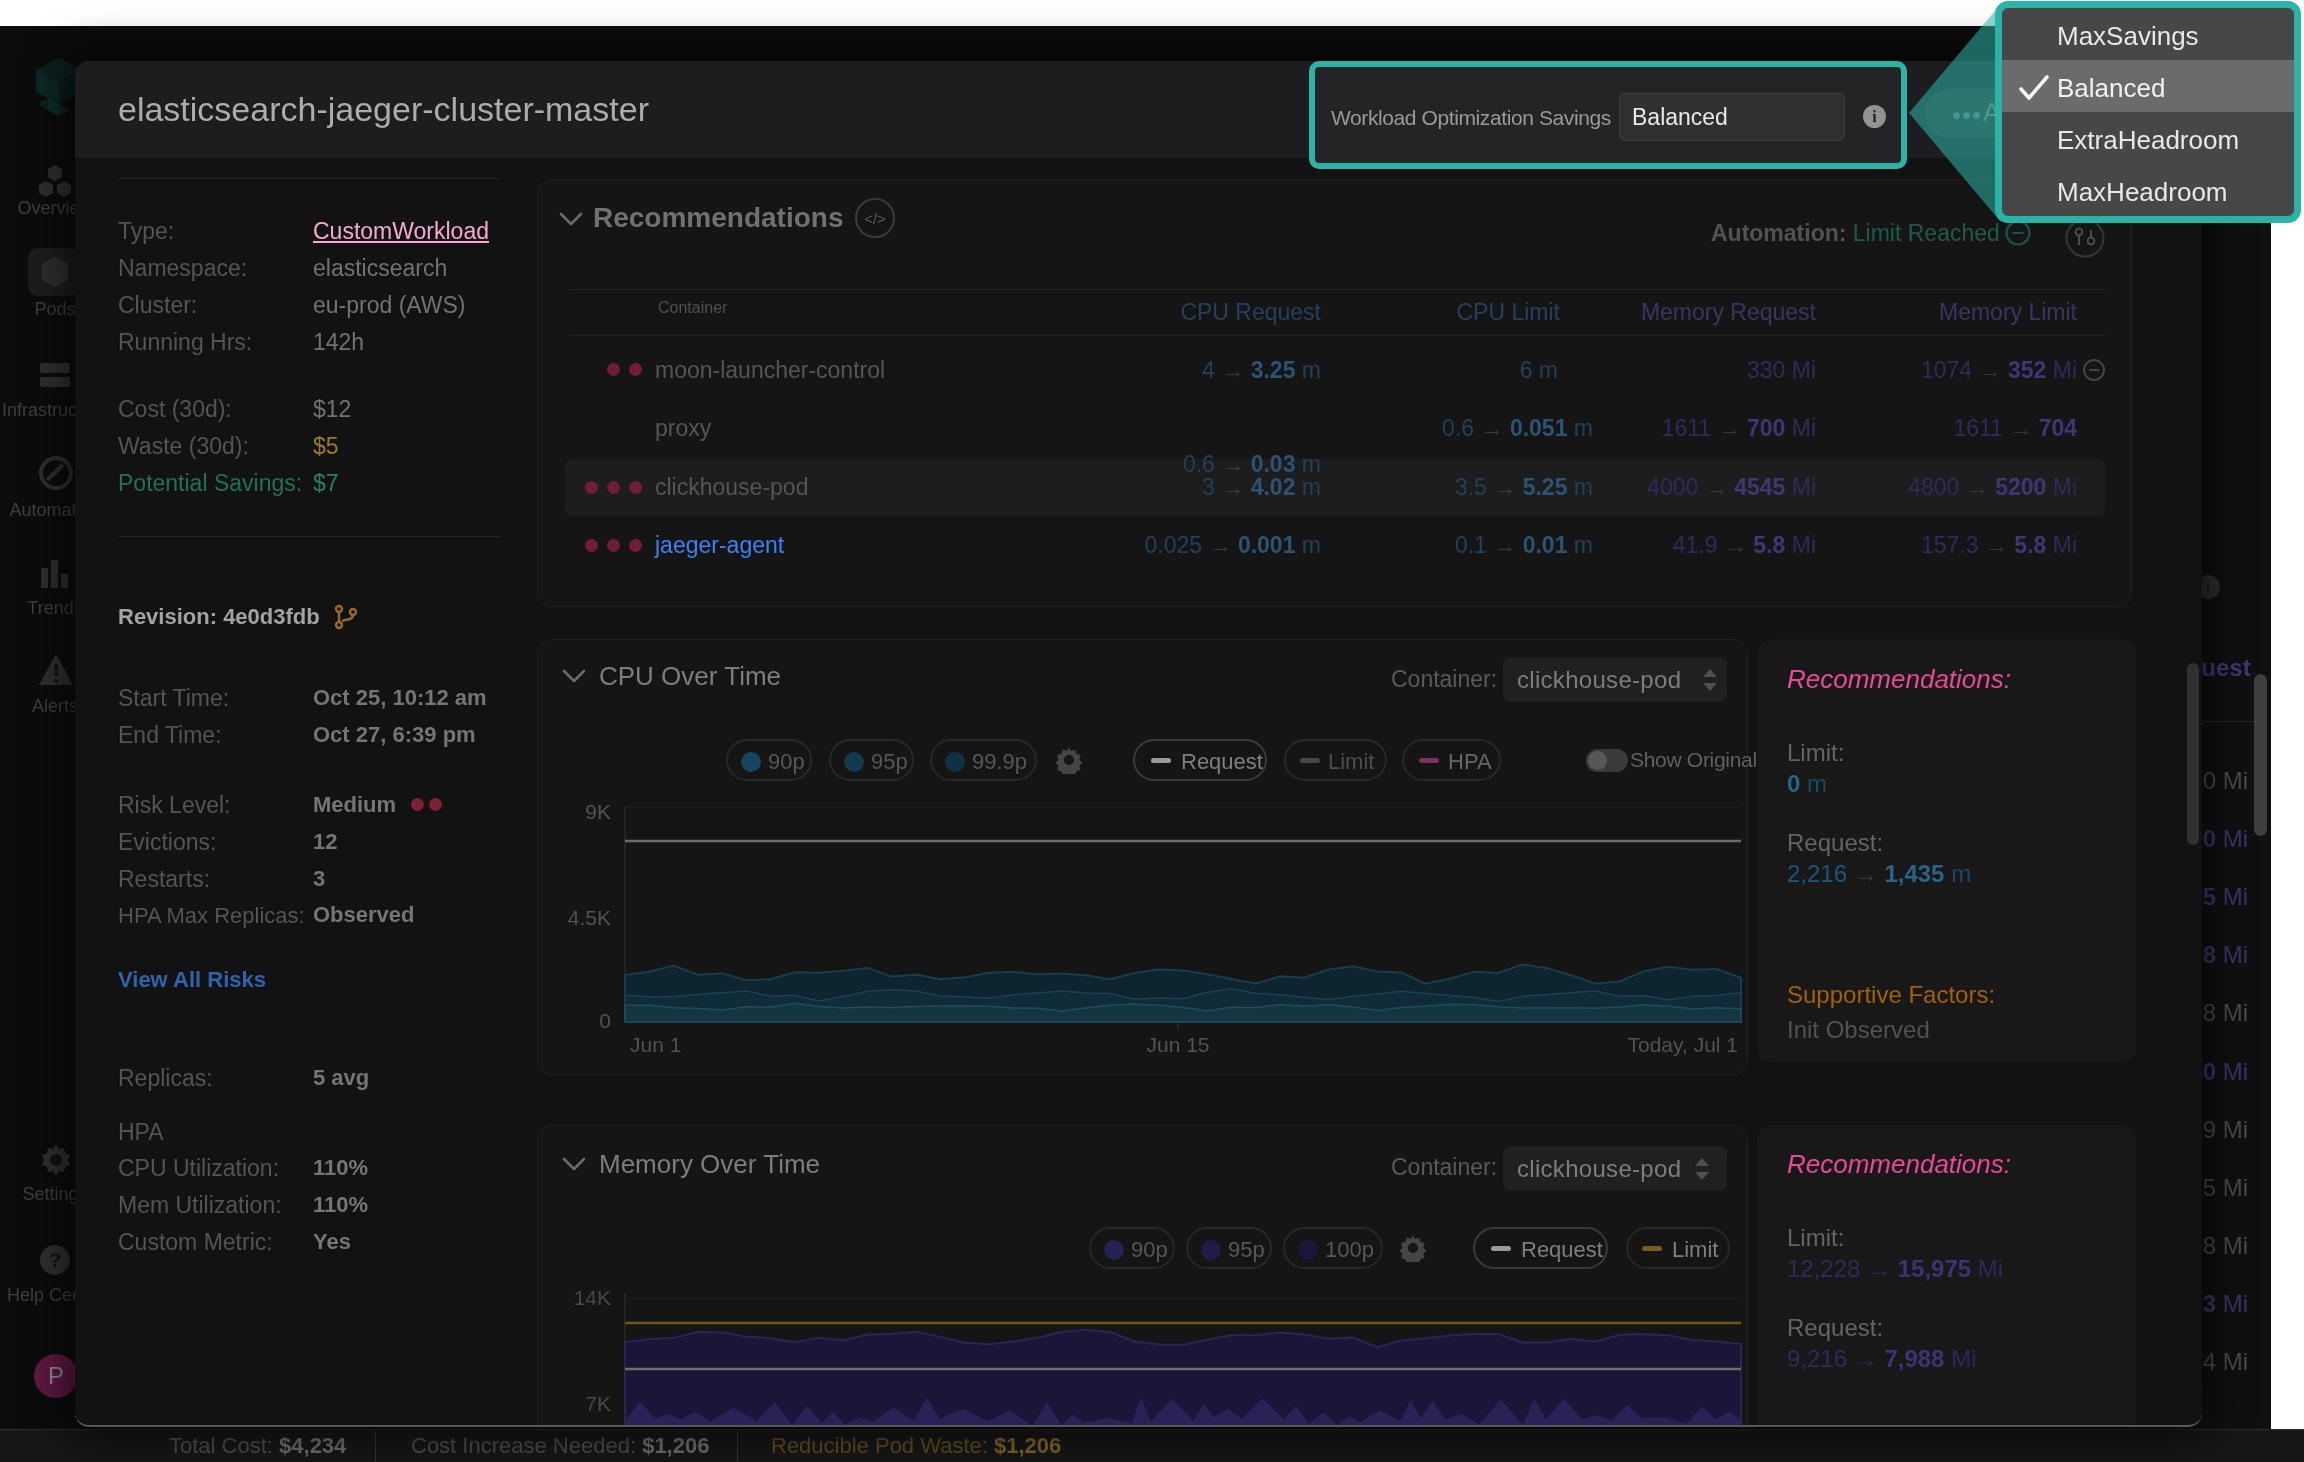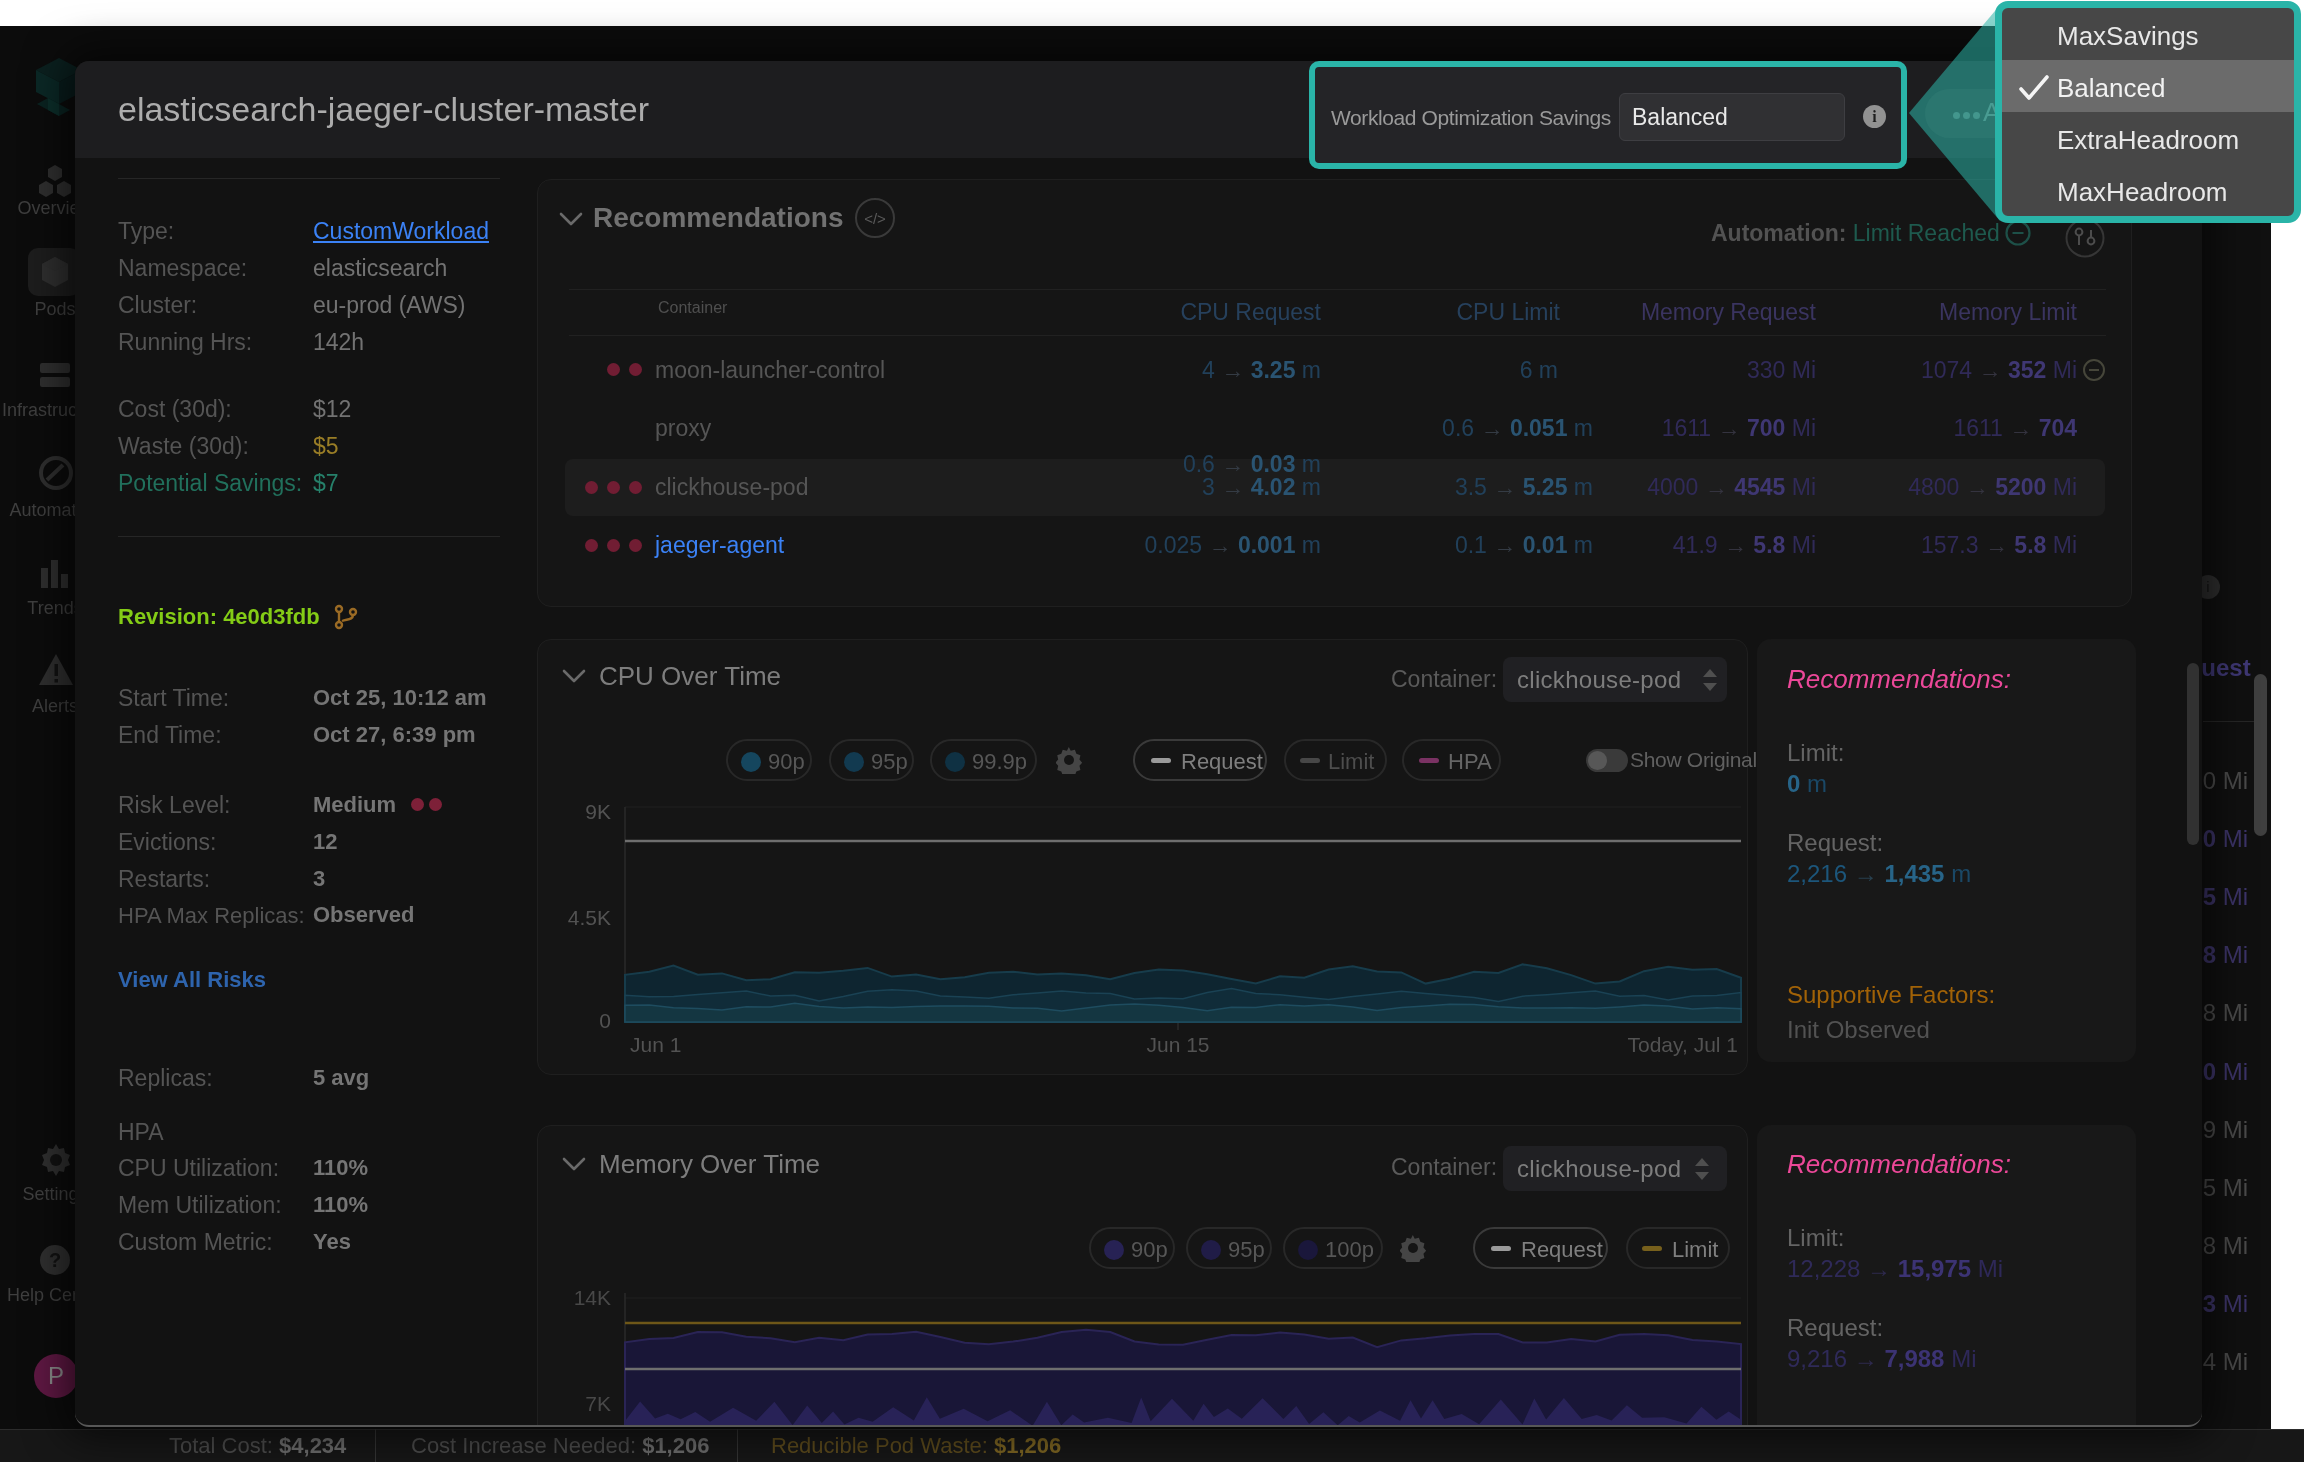--- a/index.html
+++ b/index.html
@@ -128,35 +128,35 @@
     <div class="abs" style="left:1850px;top:28px;width:277px;height:49px;background:#2b2b2b;border-radius:25px 0 0 25px;"></div>
     <div class="abs" style="left:1878px;top:44px;width:44px;height:18px;">
       <span style="display:inline-block;width:7px;height:7px;border-radius:50%;background:#5f716e;margin-right:3px;"></span><span style="display:inline-block;width:7px;height:7px;border-radius:50%;background:#5f716e;margin-right:3px;"></span><span style="display:inline-block;width:7px;height:7px;border-radius:50%;background:#5f716e;"></span>
     </div>
     <div class="abs" style="left:1908px;top:36px;font-size:26px;color:#6d7d78;">A</div>
 
     <div class="abs" style="left:2112px;top:602px;width:12px;height:182px;background:#313131;border-radius:6px;"></div>
     <div id="leftpanel">
       <div class="abs" style="left:43px;top:117px;width:382px;border-top:1px solid #262626;"></div>
       <div class="abs lbl" style="left:43px;top:157px;">Type:</div>
-      <div class="abs vplain" style="left:238px;top:157px;text-decoration:underline;color:#3b82f6;">CustomWorkload</div>
+      <div class="abs vplain" style="left:238px;top:157px;text-decoration:underline;color:#f9a8d4;">CustomWorkload</div>
       <div class="abs lbl" style="left:43px;top:194px;">Namespace:</div>
       <div class="abs vplain" style="left:238px;top:194px;">elasticsearch</div>
       <div class="abs lbl" style="left:43px;top:231px;">Cluster:</div>
       <div class="abs vplain" style="left:238px;top:231px;">eu-prod (AWS)</div>
       <div class="abs lbl" style="left:43px;top:268px;">Running Hrs:</div>
       <div class="abs vplain" style="left:238px;top:268px;">142h</div>
       <div class="abs lbl" style="left:43px;top:335px;">Cost (30d):</div>
       <div class="abs vplain" style="left:238px;top:335px;">$12</div>
       <div class="abs lbl" style="left:43px;top:372px;">Waste (30d):</div>
       <div class="abs vplain" style="left:238px;top:372px;color:#997d26;">$5</div>
       <div class="abs lbl" style="left:43px;top:409px;color:#21705c;">Potential Savings:</div>
       <div class="abs vplain" style="left:238px;top:409px;color:#26806a;">$7</div>
       <div class="abs" style="left:43px;top:475px;width:382px;border-top:1px solid #262626;"></div>
-      <div class="abs val" style="left:43px;top:543px;color:#84cc16;">Revision: 4e0d3fdb</div>
+      <div class="abs val" style="left:43px;top:543px;color:#a3a3a3;">Revision: 4e0d3fdb</div>
       <svg class="abs" style="left:258px;top:543px;" width="26" height="26" viewBox="0 0 26 26">
         <circle cx="6" cy="5" r="3" fill="none" stroke="#9a6a24" stroke-width="2.4"></circle>
         <circle cx="6" cy="21" r="3" fill="none" stroke="#9a6a24" stroke-width="2.4"></circle>
         <circle cx="20" cy="8" r="3" fill="none" stroke="#9a6a24" stroke-width="2.4"></circle>
         <path d="M6 8v10 M20 11c0 5-6 4-11 6" fill="none" stroke="#9a6a24" stroke-width="2.4"></path>
       </svg>
       <div class="abs lbl" style="left:43px;top:624px;">Start Time:</div>
       <div class="abs val" style="left:238px;top:624px;">Oct 25, 10:12 am</div>
       <div class="abs lbl" style="left:43px;top:661px;">End Time:</div>
       <div class="abs val" style="left:238px;top:661px;">Oct 27, 6:39 pm</div>

